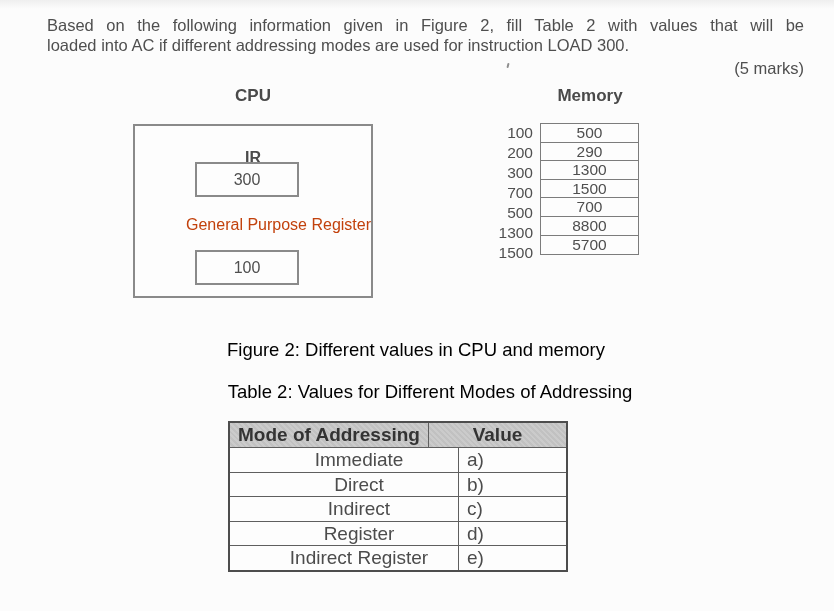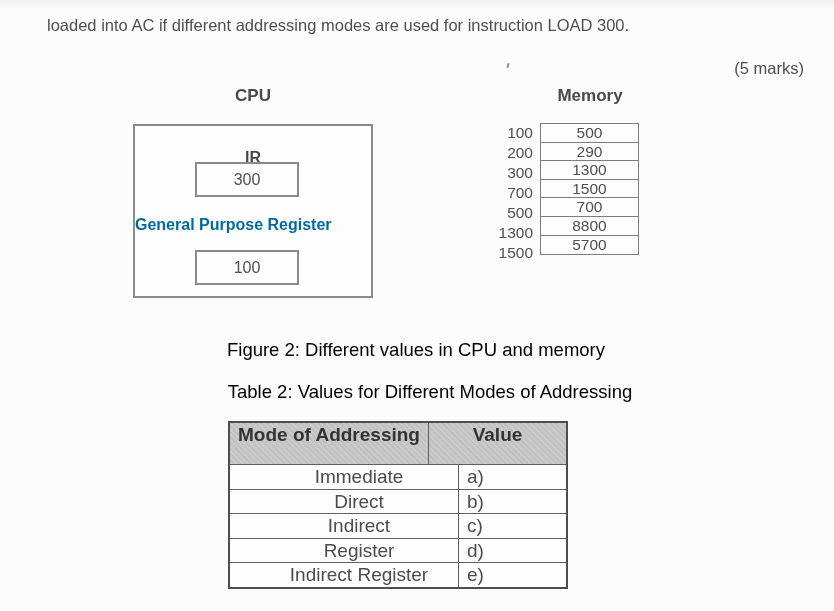--- a/index.html
+++ b/index.html
@@ -50,21 +50,21 @@
   }
   .reg-box {
     position: absolute; left: 60px; width: 104px; height: 35px;
     border: 2px solid #8a8a8a; background: #fdfdfd;
     display: flex; align-items: center; justify-content: center;
     font-size: 16px; color: #4f4f4f;
   }
   .ir-box { top: 36px; }
   .gpr-label {
     position: absolute; left: 0; top: 90px; width: 100%;
-    text-align: left; font-weight: bold; font-size: 16px; color: #0369a1;
+    text-align: right; font-weight: normal; font-size: 16px; color: #c2410c;
   }
   .gpr-box { top: 124px; }
 
   
   .mem-title {
     position: absolute; left: 535px; top: 86px; width: 110px;
     text-align: center; font-weight: bold; font-size: 17px; color: #4a4a4a;
   }
   .mem-addresses {
     position: absolute; left: 455px; top: 123px; width: 78px;
@@ -95,36 +95,37 @@
   .t2-row { display: flex; }
   .t2-row + .t2-row { border-top: 1.5px solid #5f5f5f; padding-left: 30px; }
   .t2-header {
     background: repeating-linear-gradient(45deg, #cbcbcb 0 2px, #c1c1c1 2px 4px);
     font-weight: bold; color: #333333;
   }
   .t2-cell-mode {
     flex: 0 0 198px; height: 23.5px; line-height: 23.5px;
     text-align: center; font-size: 19px;
   }
-  .t2-header .t2-cell-mode, .t2-header .t2-cell-value { height: 41px; line-height: 24px; }
+  .t2-header .t2-cell-mode, .t2-header .t2-cell-value { height: 24px; line-height: 24px; }
   .t2-cell-value {
     flex: 1 1 auto; height: 23.5px; line-height: 23.5px;
     border-left: 1.5px solid #5f5f5f;
     text-align: left; padding-left: 8px; font-size: 19px;
   }
   .t2-header .t2-cell-value { text-align: center; padding-left: 0; }
   .t2-body { color: #4c4c4c; }
 </style>
 </head>
 <body>
 
 <div class="page">
   <div class="scan-top"></div>
 
   <div class="question">
+    <div class="qline1">Based on the following information given in Figure 2, fill Table 2 with values that will be</div>
     <div class="qline2">loaded into AC if different addressing modes are used for instruction LOAD 300.</div>
   </div>
   <div class="marks">(5 marks)</div>
   <div class="ink-speck"></div>
 
   <div class="cpu-title">CPU</div>
   <div class="cpu-box">
     <div class="ir-label">IR</div>
     <div class="reg-box ir-box">300</div>
     <div class="gpr-label">General Purpose Register</div>

